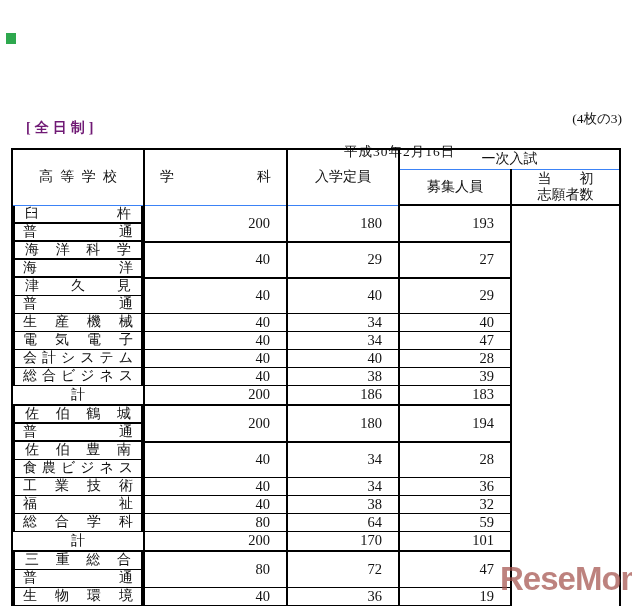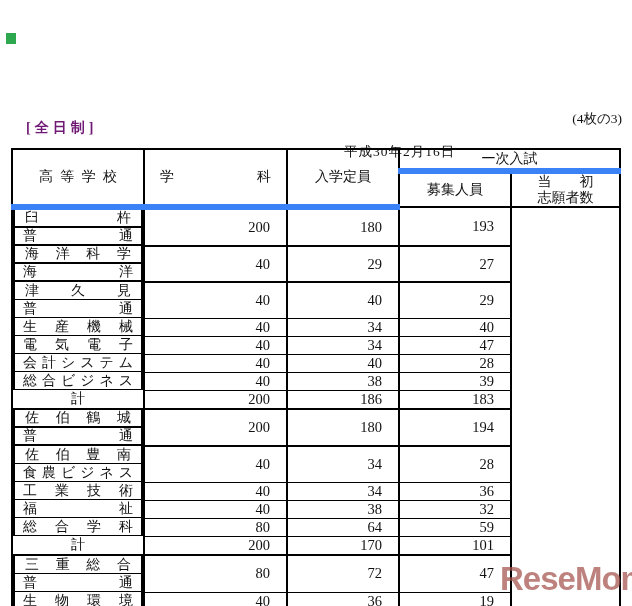--- a/index.html
+++ b/index.html
@@ -24,21 +24,21 @@
   col.c-school { width:132px; }
   col.c-dept   { width:143px; }
   col.c-cap    { width:112px; }
   col.c-rec    { width:112px; }
   col.c-app    { width:109px; }
   th, td {
     border-left:2px solid #000; border-right:2px solid #000;
     font-weight:normal; font-size:14px; color:#111;
     overflow:hidden; white-space:nowrap;
   }
-  thead th { border-bottom:6px solid #3b82f6; }
+  thead th { border-bottom:1px solid #3b82f6; }
   thead tr.h1 th { height:20px; }
   thead tr.h2 th { height:36px; }
   thead tr:last-child th { border-bottom:2px solid #000; }
   th.center, td.center { text-align:center; }
   tbody td { height:18px; border-bottom:1px solid #000; }
   tbody tr.thick > td { border-bottom:2px solid #000; }
   td.num { text-align:right; padding-right:16px; font-size:14.5px; }
   
   .jt { display:flex; justify-content:space-between; align-items:center; }
   .pad-school-h { padding:0 26px; }

